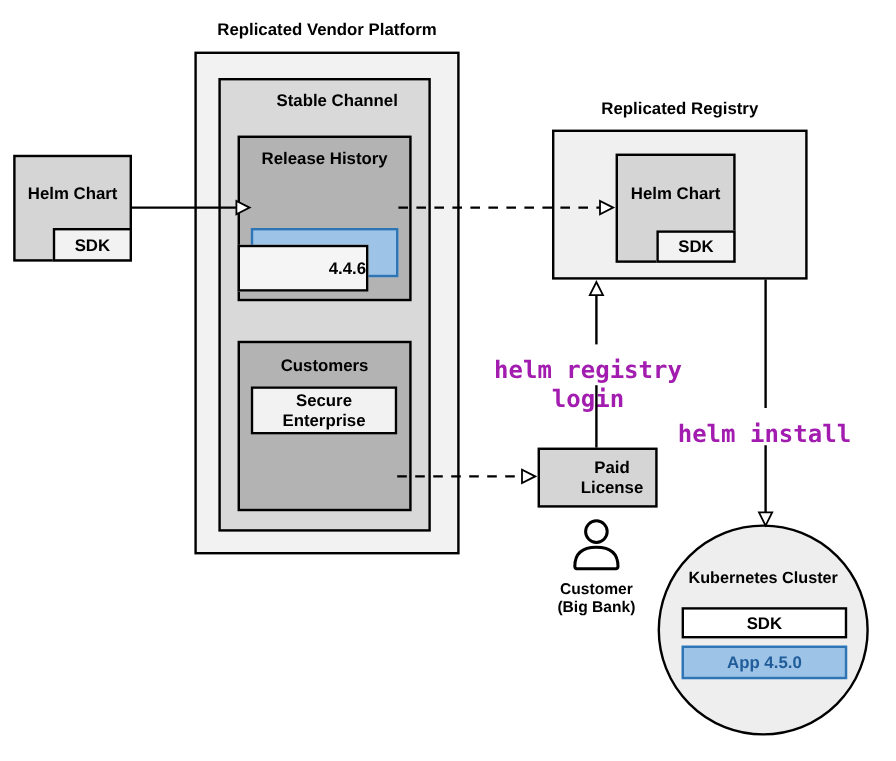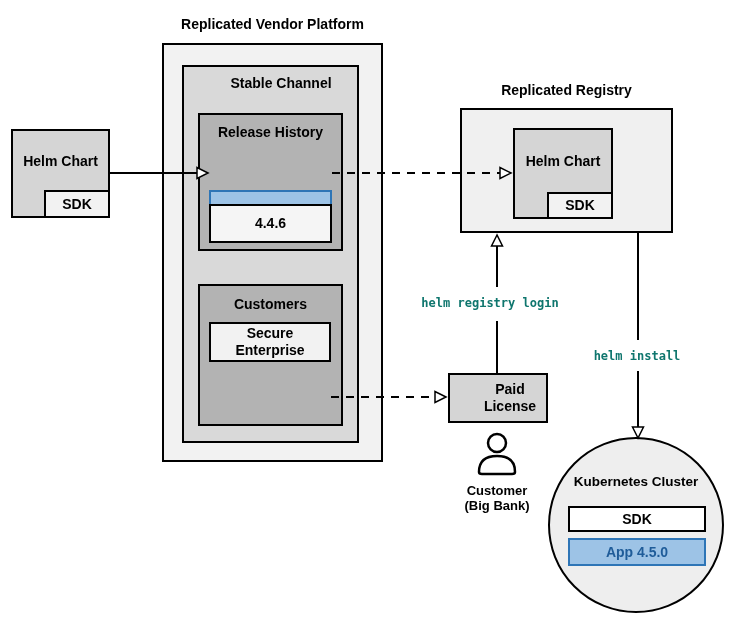--- a/index.html
+++ b/index.html
@@ -4,21 +4,21 @@
 <style>
   html,body{margin:0;padding:0;background:#ffffff;}
   body{width:747px;height:634px;position:relative;overflow:hidden;
        font-family:"Liberation Sans",sans-serif;}
   .canvas{position:absolute;left:0;top:0;width:747px;height:634px;}
   .box{position:absolute;box-sizing:border-box;border:2px solid #000;}
   .lbl{font-weight:bold;font-size:14px;color:#000;line-height:1.2;}
   .ctr{display:flex;align-items:center;justify-content:center;text-align:center;}
   .toplbl{position:absolute;text-align:center;font-weight:bold;font-size:14px;color:#000;}
   .mono{position:absolute;text-align:center;font-family:"DejaVu Sans Mono",monospace;
-        font-weight:bold;font-size:12px;color:#0f766e;}
+        font-weight:bold;font-size:20px;color:#a21caf;}
   .fill-xlight{background:#f2f2f2;}
   .fill-light{background:#d9d9d9;}
   .fill-mid{background:#b3b3b3;}
   .fill-gray{background:#d5d5d5;padding-left:24px;}
   .blue-box{background:#9dc3e6;border:2px solid #2e75b6;}
   .blue-text{color:#1f5c99;}
   .whitebox{background:#ffffff;}
   .v446{background:#f5f5f5;}
   svg.overlay{position:absolute;left:0;top:0;z-index:20;pointer-events:none;}
   .narrow-wrap{display:inline-block;}
@@ -37,21 +37,21 @@
 
   <div class="box fill-light" style="left:182px;top:65px;width:177px;height:378px;"></div>
   <div class="toplbl" style="left:182px;top:75px;width:198px;">Stable Channel</div>
 
   <div class="box fill-mid" style="left:198px;top:113px;width:145px;height:138px;"></div>
   <div class="toplbl" style="left:198px;top:124px;width:145px;">Release History</div>
 
   <div class="box blue-box ctr" style="left:209px;top:154px;width:123px;height:41px;margin-top:36px;">
     <span class="lbl blue-text">4.5.0</span>
   </div>
-  <div class="box v446 ctr" style="left:209px;top:204px;width:123px;height:39px;">
+  <div class="box v446 ctr" style="left:198px;top:204px;width:109px;height:39px;justify-content:flex-end;">
     <span class="lbl">4.4.6</span>
   </div>
 
   <div class="box fill-mid" style="left:198px;top:284px;width:145px;height:142px;"></div>
   <div class="toplbl" style="left:198px;top:296px;width:145px;">Customers</div>
 
   <div class="box fill-xlight ctr" style="left:209px;top:322px;width:122px;height:40px;">
     <span class="lbl narrow-wrap" style="width:84px;">Secure Enterprise</span>
   </div>
 

